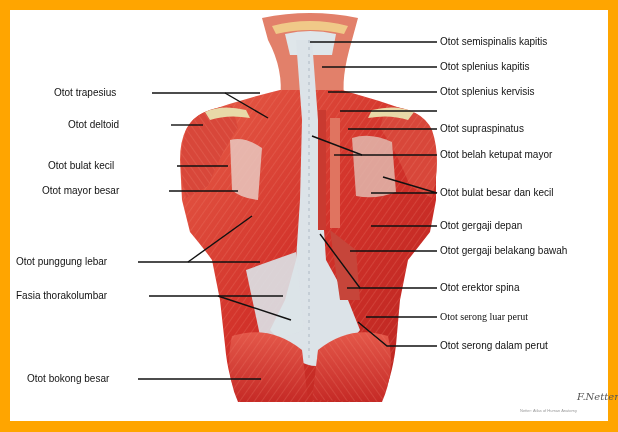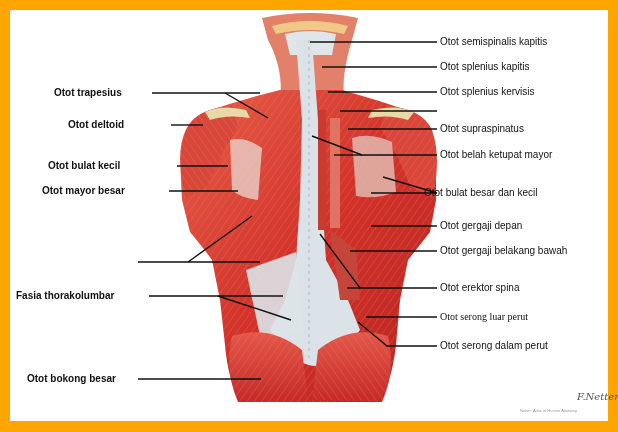--- a/index.html
+++ b/index.html
@@ -1,21 +1,21 @@
 <!DOCTYPE html>
 <html><head>
 <meta charset="utf-8">
 <style>
   html, body { margin: 0; padding: 0; }
   body { width: 618px; height: 432px; overflow: hidden; background: #FFA500; }
   .frame { position: absolute; left: 10px; top: 10px; width: 598px; height: 411px; background: #ffffff; overflow: hidden; }
   .root { position: relative; width: 618px; height: 432px; }
   svg.art { position: absolute; left: 0; top: 0; }
   .label { position: absolute; font-family: "Liberation Sans", sans-serif; font-size: 10px; color: #111; white-space: nowrap; line-height: 13px; }
-  .label.left { text-align: right; font-weight: bold; }
+  .label.left { text-align: right; }
   .credit { position: absolute; font-family: "Liberation Sans", sans-serif; font-size: 4px; color: #9a9a9a; left: 520px; top: 408px; white-space: nowrap; }
   .sig { position: absolute; font-family: "DejaVu Serif", serif; font-style: italic; font-size: 10px; color: #555; left: 577px; top: 391px; }
 </style>
 </head>
 <body>
 
 <div class="root">
   <div class="frame"></div>
 
   <svg class="art" width="618" height="432" viewBox="0 0 618 432">
@@ -108,29 +108,30 @@
       <line x1="149" y1="296" x2="283" y2="296"></line>
       <line x1="218" y1="296" x2="291" y2="320"></line>
       <line x1="138" y1="379" x2="261" y2="379"></line>
     </g>
   </svg>
 
   <div class="label left" style="left:54px; top:86px;">Otot trapesius</div>
   <div class="label left" style="left:68px; top:118px;">Otot deltoid</div>
   <div class="label left" style="left:48px; top:159px;">Otot bulat kecil</div>
   <div class="label left" style="left:42px; top:184px;">Otot mayor besar</div>
+  <div class="label left" style="left:16px; top:255px;">Otot punggung lebar</div>
   <div class="label left" style="left:16px; top:289px;">Fasia thorakolumbar</div>
   <div class="label left" style="left:27px; top:372px;">Otot bokong besar</div>
 
   <div class="label" style="left:440px; top:35px;">Otot semispinalis kapitis</div>
   <div class="label" style="left:440px; top:60px;">Otot splenius kapitis</div>
   <div class="label" style="left:440px; top:85px;">Otot splenius kervisis</div>
   <div class="label" style="left:440px; top:122px;">Otot supraspinatus</div>
   <div class="label" style="left:440px; top:148px;">Otot belah ketupat mayor</div>
-  <div class="label" style="left:424px; top:186px;">Otot bulat besar dan kecil</div>
+  <div class="label" style="left:440px; top:186px;">Otot bulat besar dan kecil</div>
   <div class="label" style="left:440px; top:219px;">Otot gergaji depan</div>
   <div class="label" style="left:440px; top:244px;">Otot gergaji belakang bawah</div>
   <div class="label" style="left:440px; top:281px;">Otot erektor spina</div>
   <div class="label" style="left:440px; top:310px;font-family:Liberation Serif, serif;">Otot serong luar perut</div>
   <div class="label" style="left:440px; top:339px;">Otot serong dalam perut</div>
 
   <div class="sig">F.Netter</div>
   <div class="credit">Netter: Atlas of Human Anatomy</div>
 </div>
 

